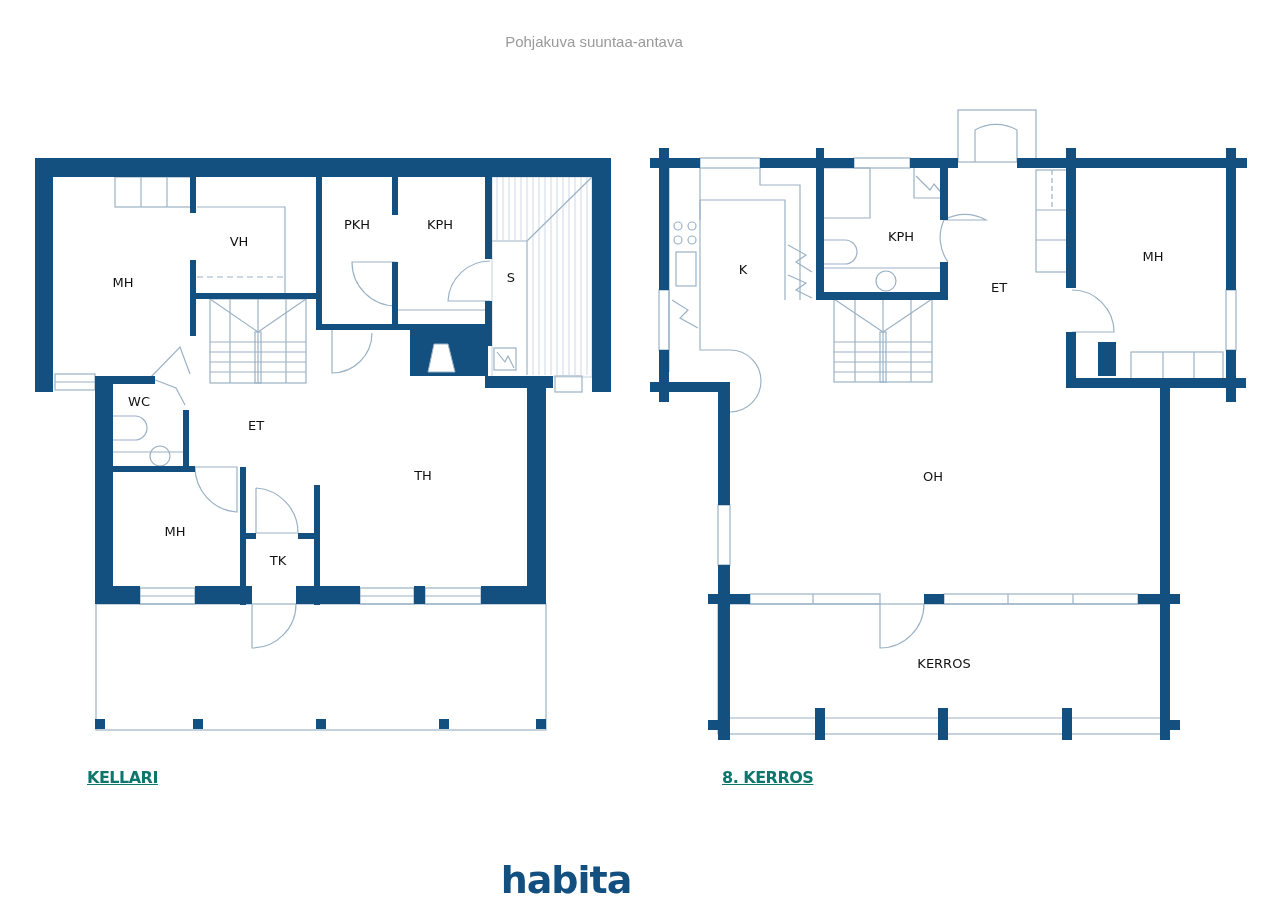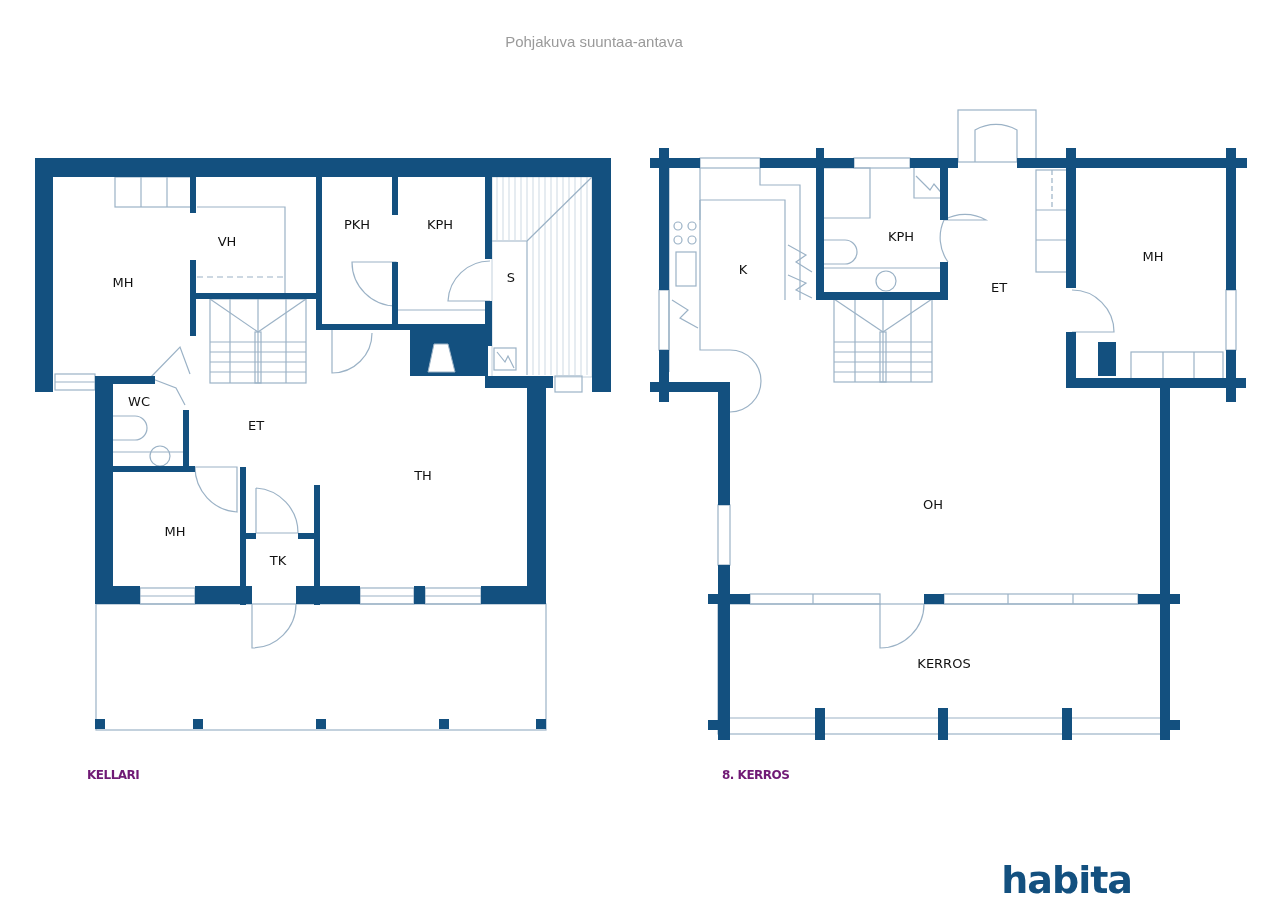--- a/index.html
+++ b/index.html
@@ -1,21 +1,21 @@
 <!DOCTYPE html>
 <html><head>
 <meta charset="utf-8">
 <style>
   html,body{margin:0;padding:0;background:#ffffff;}
   body{width:1280px;height:905px;position:relative;overflow:hidden;font-family:"Liberation Sans",sans-serif;}
   .subtitle{position:absolute;left:0;width:1188px;top:33px;text-align:center;font-size:15px;color:#9a9a9a;}
   .plan-svg{position:absolute;left:0;top:0;}
-  .floor-label{position:absolute;font-family:"DejaVu Sans",sans-serif;font-weight:bold;font-size:12px;color:#701a75;letter-spacing:-0.5px;}
+  .floor-label{position:absolute;font-family:"DejaVu Sans",sans-serif;font-weight:bold;font-size:16px;color:#0f766e;letter-spacing:-0.5px;text-decoration:underline;}
   .room-label{position:absolute;font-family:"DejaVu Sans",sans-serif;font-size:13px;color:#111;transform:translate(-50%,-50%);white-space:nowrap;}
-  .logo{position:absolute;left:0;width:1132px;top:858px;text-align:right;font-family:"DejaVu Sans",sans-serif;font-weight:bold;font-size:38px;color:#13507f;letter-spacing:-1px;line-height:44px;}
+  .logo{position:absolute;left:0;width:1132px;top:858px;text-align:center;font-family:"DejaVu Sans",sans-serif;font-weight:bold;font-size:38px;color:#13507f;letter-spacing:-1px;line-height:44px;}
 </style>
 </head>
 <body>
 
 <div class="subtitle">Pohjakuva suuntaa-antava</div>
 
 <svg class="plan-svg" width="1280" height="905" viewBox="0 0 1280 905" xmlns="http://www.w3.org/2000/svg">
   <g fill="none" stroke="#9bb2c6" stroke-width="1.2">
 
     <rect x="115" y="177" width="78" height="30"></rect>
@@ -221,36 +221,36 @@
     <rect x="1160" y="720" width="20" height="10"></rect>
     <rect x="815" y="708" width="10" height="32"></rect>
     <rect x="938" y="708" width="10" height="32"></rect>
     <rect x="1062" y="708" width="10" height="32"></rect>
     <rect x="1098" y="342" width="18" height="34"></rect>
   </g>
 </svg>
 
 <div>
   <div class="room-label" style="left:123px;top:282px">MH</div>
-  <div class="room-label" style="left:227px;top:241px">VH</div>
+  <div class="room-label" style="left:239px;top:241px">VH</div>
   <div class="room-label" style="left:357px;top:224px">PKH</div>
   <div class="room-label" style="left:440px;top:224px">KPH</div>
   <div class="room-label" style="left:511px;top:277px">S</div>
   <div class="room-label" style="left:139px;top:401px">WC</div>
   <div class="room-label" style="left:256px;top:425px">ET</div>
   <div class="room-label" style="left:423px;top:475px">TH</div>
   <div class="room-label" style="left:175px;top:531px">MH</div>
   <div class="room-label" style="left:278px;top:560px">TK</div>
 </div>
 
 <div>
   <div class="room-label" style="left:743px;top:269px">K</div>
   <div class="room-label" style="left:901px;top:236px">KPH</div>
   <div class="room-label" style="left:999px;top:287px">ET</div>
   <div class="room-label" style="left:1153px;top:256px">MH</div>
-  <div class="room-label" style="left:933px;top:504px">OH</div>
+  <div class="room-label" style="left:933px;top:476px">OH</div>
   <div class="room-label" style="left:944px;top:663px">KERROS</div>
 </div>
 
 <div class="floor-label" style="left:87px;top:768px">KELLARI</div>
 <div class="floor-label" style="left:722px;top:768px">8. KERROS</div>
 
 <div class="logo">habita</div>
 
 </body></html>

